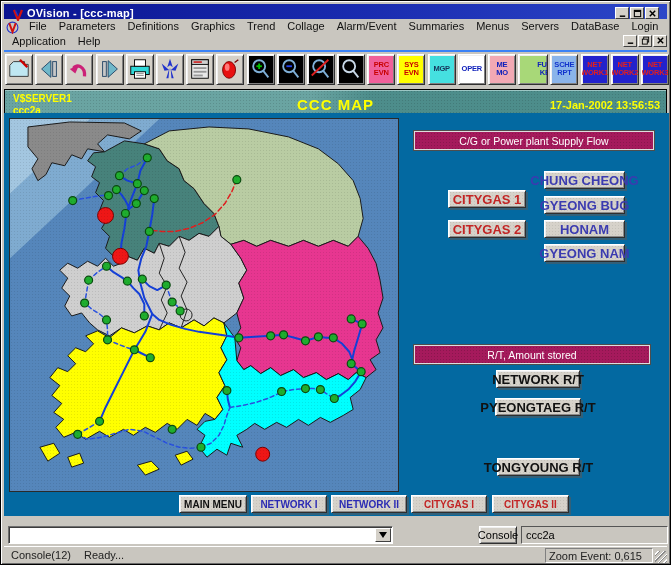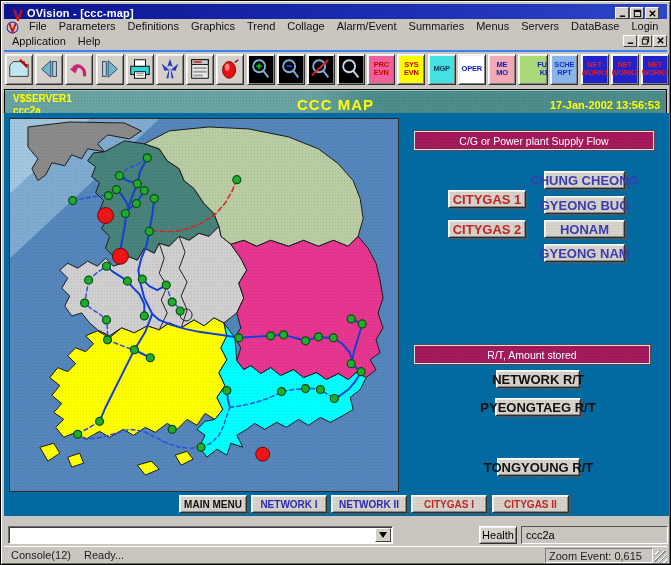--- a/index.html
+++ b/index.html
@@ -444,21 +444,21 @@
 
   <div class="comborow">
     <div class="combo">
       <span class="cval"></span>
       <span class="combo-arrow">
         <svg viewBox="0 0 8 6">
             <polygon points="0,0 8,0 4,6" fill="#000"></polygon>
           </svg>
       </span>
     </div>
-    <div class="health-btn">Health</div>
+    <div class="health-btn">Console</div>
     <div class="ctx-field">ccc2a</div>
   </div>
 
   <div class="statusbar">
     <span class="sb-console">Console(12)</span>
     <span class="sb-ready">Ready...</span>
     <span class="sb-zoom">
       <span>Zoom Event:</span>&nbsp;<span>0,615</span>
     </span>
     <span class="sb-grip"></span>

